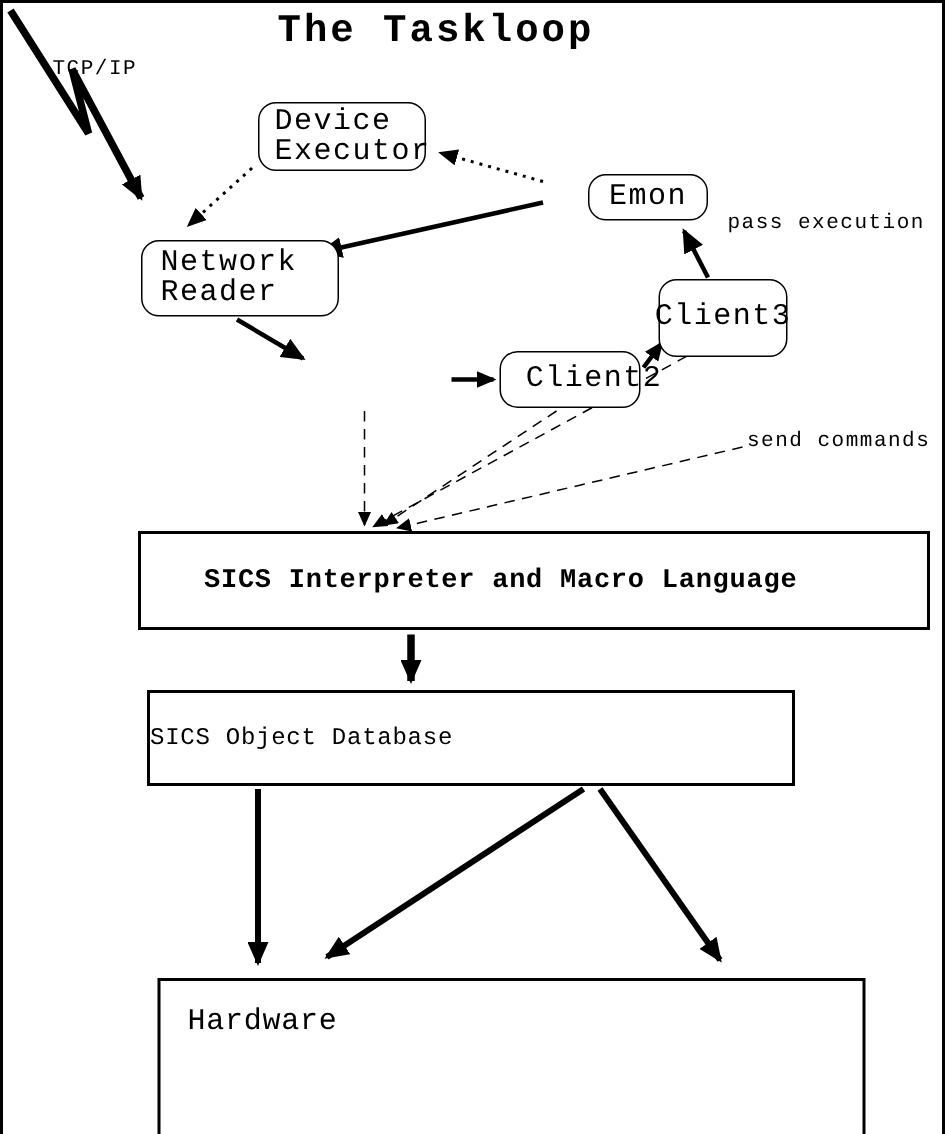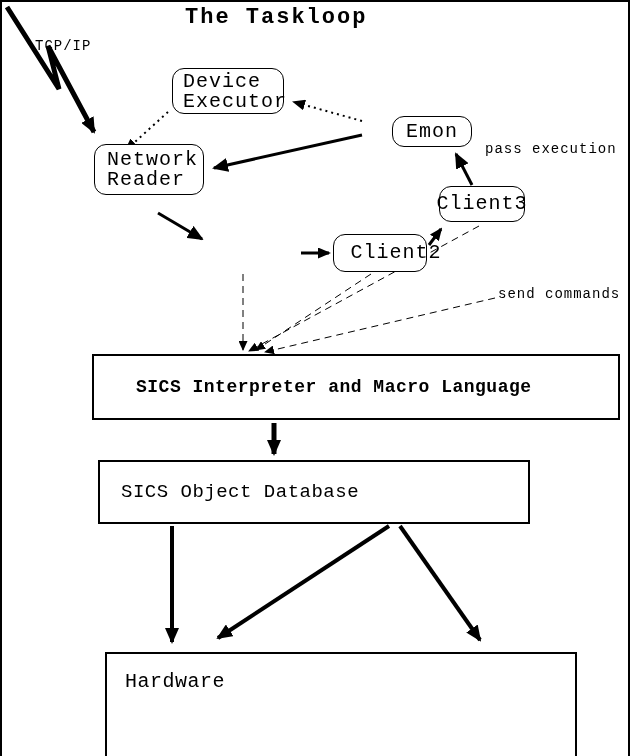--- a/index.html
+++ b/index.html
@@ -13,21 +13,21 @@
     border-right: 2px solid #000;
     box-sizing: border-box;
     font-family: "Liberation Mono", "DejaVu Sans Mono", monospace;
     color: #000;
     overflow: hidden;
   }
   #arrow-layer { position: absolute; left: 0; top: 0; z-index: 0; }
   .abs { position: absolute; z-index: 1; }
   .diagram-title {
     left: 183px; top: 3px;
-    font-size: 22px; font-weight: bold; letter-spacing: 2px;
+    font-size: 26px; font-weight: bold; letter-spacing: 2px;
     white-space: nowrap;
   }
   .small-label { font-size: 14px; letter-spacing: 1px; white-space: nowrap; }
   .node {
     border: 1px solid #000;
     border-radius: 12px;
     background: #fff;
     box-sizing: border-box;
     font-size: 20px;
     letter-spacing: 1px;
@@ -37,30 +37,30 @@
   .node.centered { display: flex; align-items: center; justify-content: center; }
   .rect-box {
     border: 2px solid #000;
     background: #fff;
     box-sizing: border-box;
   }
   #box-interpreter { left: 90px; top: 352px; width: 528px; height: 66px;
     display: flex; align-items: center; padding-left: 42px;
     font-size: 18px; font-weight: bold; letter-spacing: 0.5px; }
   #box-database { left: 96px; top: 458px; width: 432px; height: 64px;
-    display: flex; align-items: center; padding-left: 21px;
-    font-size: 19px; letter-spacing: 0.5px; }
+    display: flex; align-items: center; 
+    font-size: 16px; letter-spacing: 0.5px; }
   #box-hardware { left: 103px; top: 650px; width: 472px; height: 116px;
     padding: 16px 0 0 18px; font-size: 20px; letter-spacing: 0.5px; }
   #node-device-executor { left: 170px; top: 66px; width: 112px; height: 46px; padding: 3px 0 0 10px; }
   #node-emon { left: 362px; top: 114px; width: 80px; height: 31px; margin-left: 28px; }
-  #node-network-reader { left: 92px; top: 142px; width: 110px; height: 51px; padding: 5px 15px 0 12px; }
+  #node-network-reader { left: 92px; top: 158px; width: 132px; height: 51px; padding: 5px 15px 0 12px; }
   #node-client1 { left: 203px; top: 232px; width: 94px; height: 38px; }
   #node-client2 { left: 331px; top: 232px; width: 94px; height: 38px; padding-left: 32px; }
-  #node-client3 { left: 437px; top: 184px; width: 86px; height: 36px; }
+  #node-client3 { left: 437px; top: 184px; width: 86px; height: 52px; }
   #label-tcpip { left: 33px; top: 36px; }
   #label-pass-execution { left: 483px; top: 139px; }
   #label-send-commands { left: 496px; top: 284px; }
 </style>
 </head>
 <body>
 
 <div id="canvas">
 
   <svg id="arrow-layer" width="630" height="756" viewBox="0 0 630 756">

